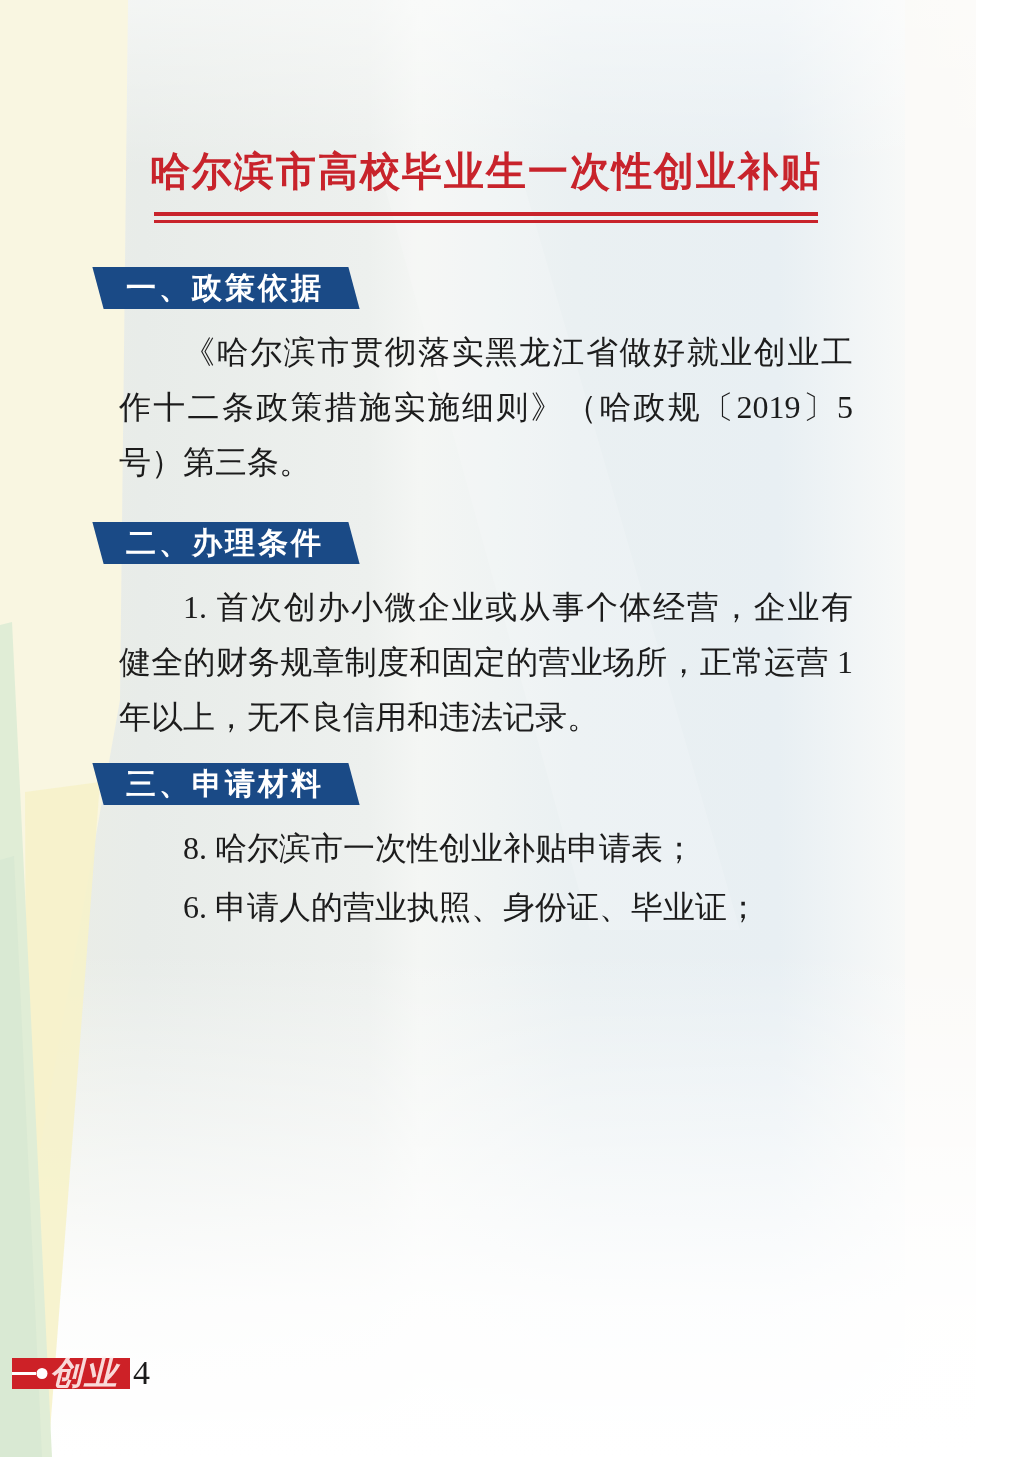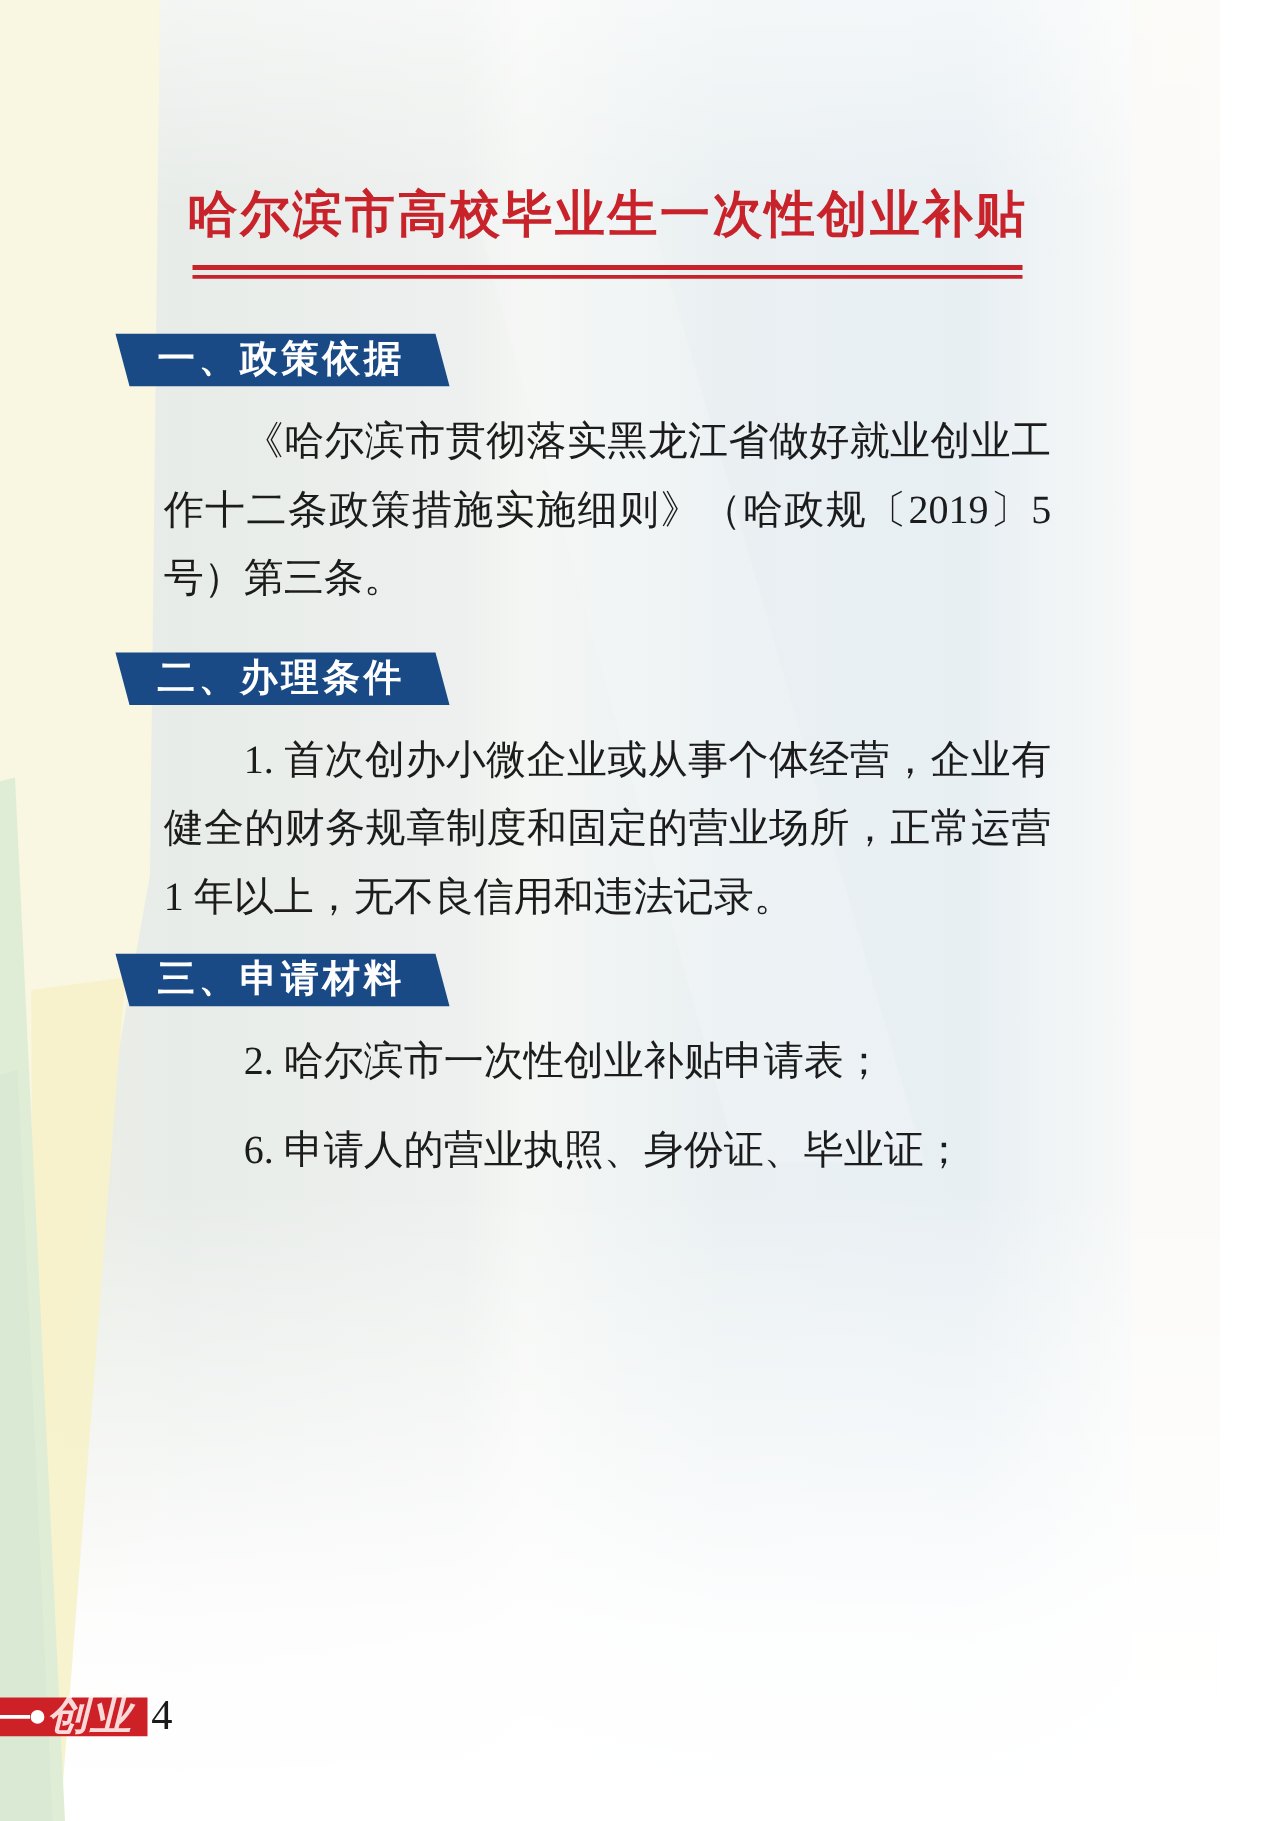--- a/index.html
+++ b/index.html
@@ -72,34 +72,34 @@
     padding-left: 28px;
     white-space: nowrap;
   }
   .banner-1 { margin-top: 44px; }
   .banner-2 { margin-top: 32px; }
   .banner-3 { margin-top: 18px; }
   .section-body {
     margin: 0;
   }
   .section-body p {
-    margin: 16px;
+    margin: 4px;
     text-indent: 2em;
     font-size: 32px;
     line-height: 55px;
     color: var(--body-text, #1c1c1c);
     text-align: justify;
     font-family: "Liberation Serif", "DejaVu Serif", serif;
   }
   .body-1 { margin-top: 16px; }
   .body-2 { margin-top: 16px; }
   .body-3 { margin-top: 16px; }
   .footer-bar {
     position: absolute;
-    left: 0;
+    left: 12px;
     top: 1358px;
     z-index: 2;
     display: flex;
     align-items: flex-start;
   }
   .footer-brand {
     position: relative;
     width: 118px;
     height: 31px;
     background: var(--footer-red, #cd2127);
@@ -197,21 +197,21 @@
       <span class="banner-text">二、办理条件</span>
     </div>
     <div class="section-body body-2">
       <p>1. 首次创办小微企业或从事个体经营，企业有健全的财务规章制度和固定的营业场所，正常运营 1 年以上，无不良信用和违法记录。</p>
     </div>
 
     <div class="section-banner banner-3">
       <span class="banner-text">三、申请材料</span>
     </div>
     <div class="section-body body-3">
-      <p>2. 哈尔滨市一次性创业补贴申请表；</p>
+      <p>8. 哈尔滨市一次性创业补贴申请表；</p>
       <p>6. 申请人的营业执照、身份证、毕业证；</p>
     </div>
 
   </div>
 
   <div class="footer-bar">
     <div class="footer-brand">
       <svg class="footer-rule" width="40" height="31" viewBox="0 0 40 31" aria-hidden="true">
         <line x1="0" y1="15.5" x2="24" y2="15.5" stroke="#ffffff" stroke-width="3"></line>
         <circle cx="30" cy="15.5" r="5.5" fill="#ffffff"></circle>

